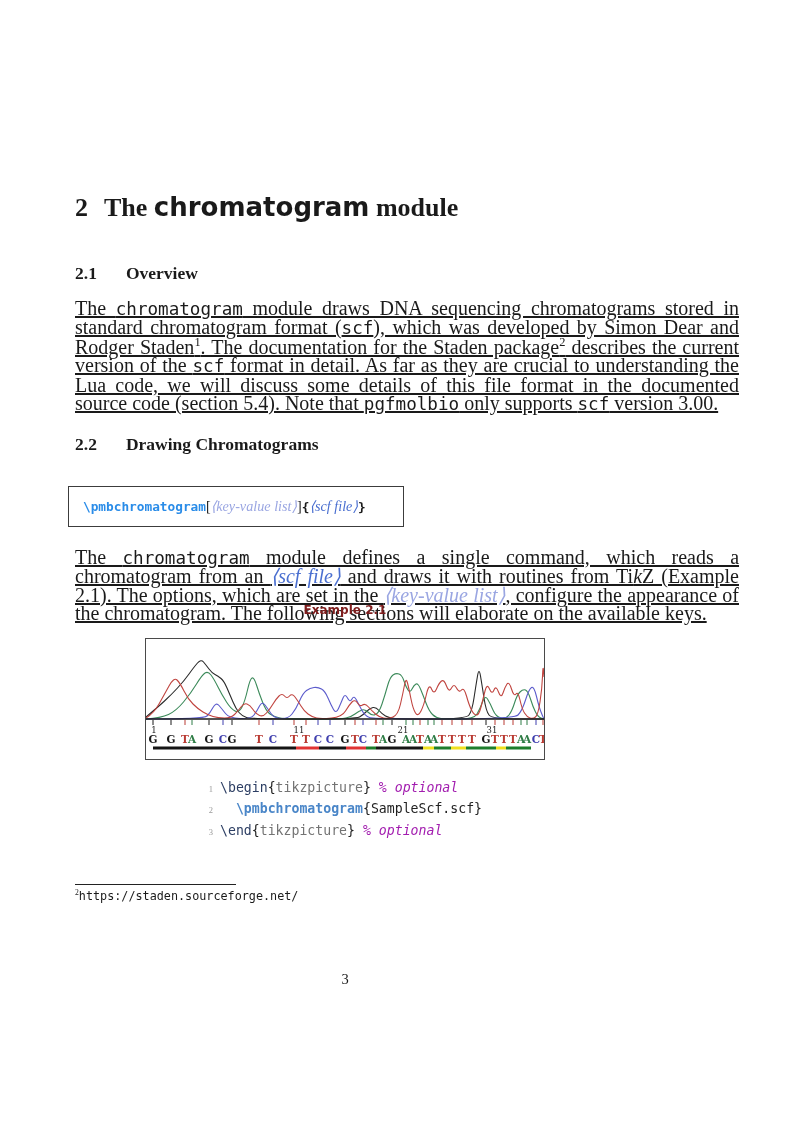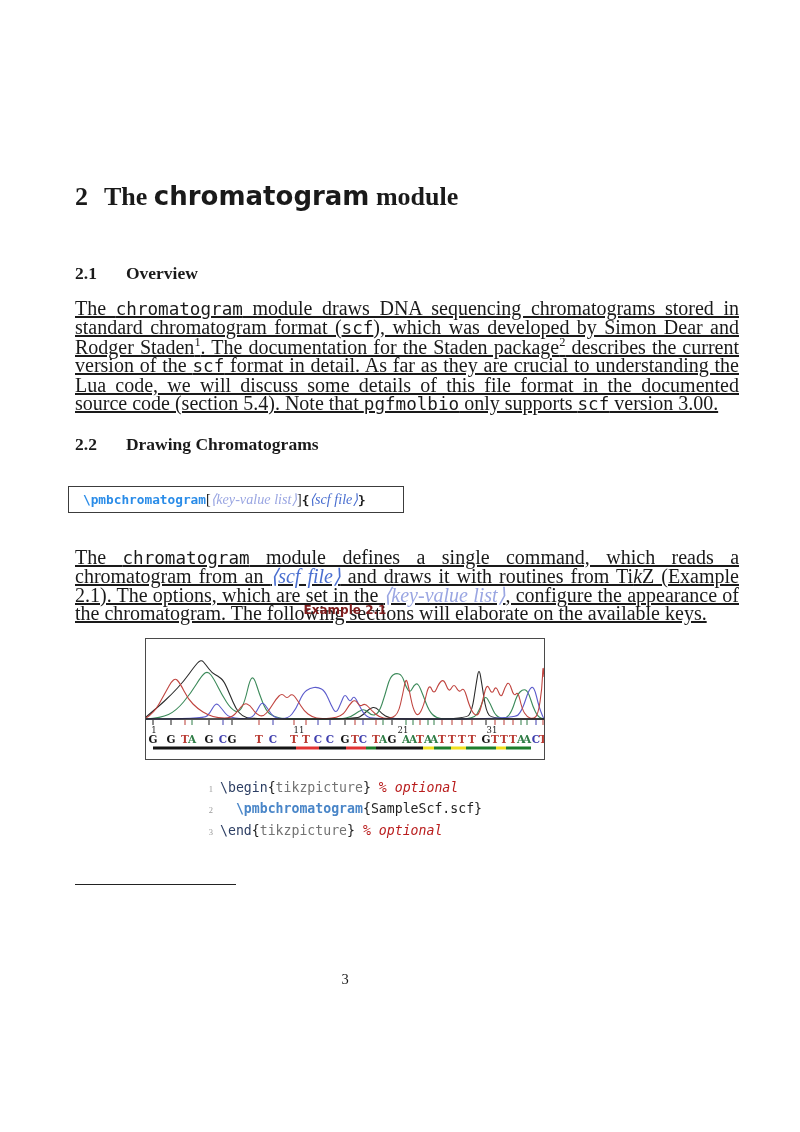--- a/index.html
+++ b/index.html
@@ -4,21 +4,21 @@
 <style>
   * { margin:0; padding:0; box-sizing:border-box; }
   html,body { background:#ffffff; }
   body {
     width:800px; height:1132px; position:relative;
     font-family:"Liberation Serif", serif; color:#1a1a1a;
   }
   .abs { position:absolute; }
 
   
-  .sec-heading { left:75px; top:181px; font-size:26px; font-weight:bold;text-align:right; }
+  .sec-heading { left:75px; top:192px; font-size:26px; font-weight:bold;text-align:right; }
   .sec-num { margin-right:16px; }
   .subsec-heading { font-size:17.5px; font-weight:bold; }
   .subsec-num { margin-right:29px; }
   .subsec-overview { left:75px; top:263px; }
   .subsec-drawing  { left:75px; top:434px;text-align:right; }
 
   
   .body-par { left:75px; width:664px; font-size:20px; line-height:18.4px; text-align:justify;text-decoration:underline; }
   .par-overview { top:299px; }
   .par-drawing  { top:520px;margin-top:28px; }
@@ -30,41 +30,41 @@
   .seg-sup { vertical-align:super; font-size:0.62em; line-height:0; }
   .seg-it { font-style:italic; }
   .seg-bold { font-weight:bold; }
   .seg-itblue { font-style:italic; color:#4a6fd0; }
   .seg-itlight { font-style:italic; color:#9aa6e2; }
   .seg-macroblue { font-family:"DejaVu Sans Mono", monospace; font-weight:bold; color:#2a8ce8; font-size:0.9em; }
   .seg-ttb { font-family:"DejaVu Sans Mono", monospace; font-weight:bold; font-size:0.9em; }
 
   
   .syntax-box {
-    left:68px; top:486px; width:336px; height:27px;
+    left:68px; top:486px; width:336px; height:41px;
     border:1px solid #3c3c3c; padding-left:14px;
     display:flex; align-items:center; font-size:14.2px; background:#fff;
   }
 
   
   .example-label {
     left:145px; top:603px; width:400px; text-align:center;
     font-family:"DejaVu Sans", sans-serif; font-weight:bold; font-size:12px; color:#7f1d1d;
   }
   .figure-box { left:145px; top:638px; width:400px; height:122px; border:1px solid #4a4a4a; background:#fff; }
 
   
   .code-listing { left:204px; top:778px; font-family:"DejaVu Sans Mono", monospace; font-size:13.2px; line-height:19.4px; white-space:pre; }
   .code-num { display:inline-block; width:9px; margin-right:7px; text-align:right;
               color:#9a9a9a; font-size:8.5px; font-family:"Liberation Serif", serif; }
   .tok-kw  { color:#2c3e63; font-weight:normal; }
   .tok-arg { color:#737373; }
   .tok-mac { color:#4a86c8; font-weight:bold; }
   .tok-pl  { color:#222222; }
-  .tok-cm  { color:#b91c1c; font-style:italic; }
+  .tok-cm  { color:#a21caf; font-style:italic; }
 
   
   .fn-rule { left:75px; top:884px; width:161px; border-top:1.2px solid #222; }
   .footnotes { left:75px; top:889px; width:664px; font-size:12.4px; line-height:15.3px; }
   .footnote { padding-left:13px; text-indent:-13px; text-align:justify; }
   .footnote .seg-tt { font-size:0.95em; }
 
   .page-number { left:145px; top:971px; width:400px; text-align:center; font-size:14.5px; }
 </style>
 </head>
@@ -187,15 +187,16 @@
       <rect x="320" y="107.5" width="30" height="3" fill="#1d7d2c"></rect>
       <rect x="350" y="107.5" width="10" height="3" fill="#f0e020"></rect>
       <rect x="360" y="107.5" width="25" height="3" fill="#1d7d2c"></rect>
     </svg>
 </div>
 
 <div class="abs code-listing"><div class="code-line"><span class="code-num">1</span><span class="tok-kw">\begin</span><span class="tok-pl">{</span><span class="tok-arg">tikzpicture</span><span class="tok-pl">}</span><span class="tok-pl"> </span><span class="tok-cm">% optional</span></div><div class="code-line"><span class="code-num">2</span><span class="tok-pl">  </span><span class="tok-mac">\pmbchromatogram</span><span class="tok-pl">{SampleScf.scf}</span></div><div class="code-line"><span class="code-num">3</span><span class="tok-kw">\end</span><span class="tok-pl">{</span><span class="tok-arg">tikzpicture</span><span class="tok-pl">}</span><span class="tok-pl"> </span><span class="tok-cm">% optional</span></div></div>
 
 <div class="abs fn-rule"></div>
 <div class="abs footnotes">
+  <div class="footnote"><span class="seg-sup">2</span><span class="seg-tt">https://staden.sourceforge.net/</span></div>
 </div>
 
 <div class="abs page-number">3</div>
 
 </body></html>

